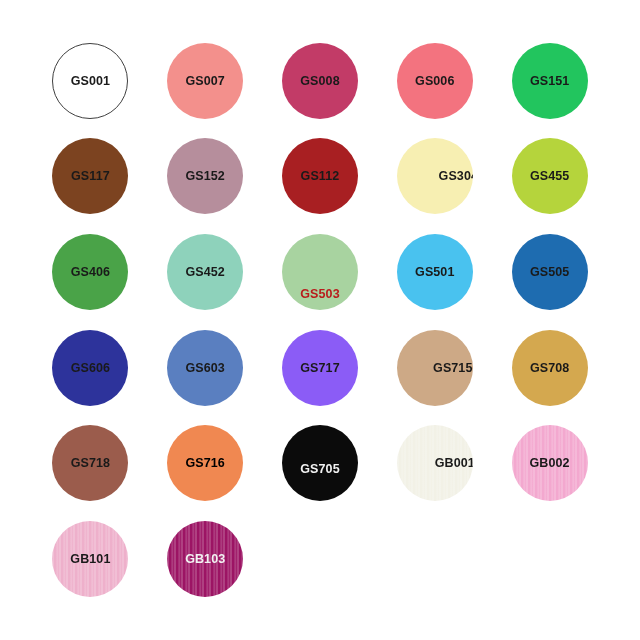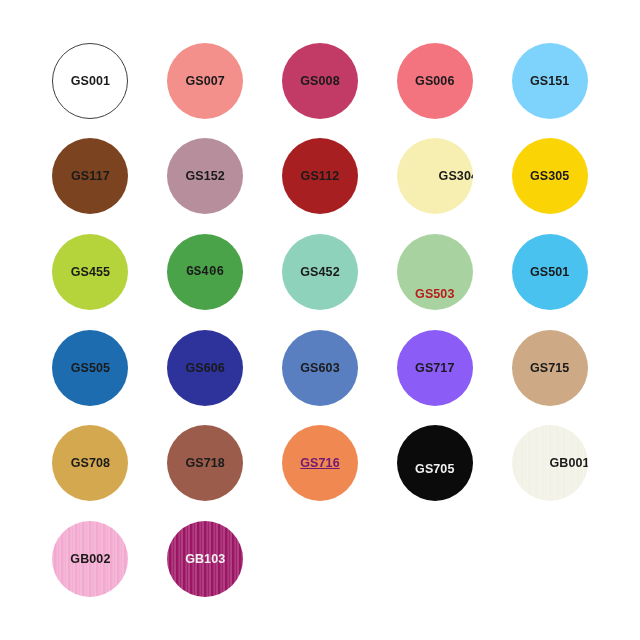--- a/index.html
+++ b/index.html
@@ -109,21 +109,21 @@
         <div class="swatch-dot" style="background: rgb(194, 59, 103);">
           <span class="swatch-label" style="color: rgb(26, 26, 26);">GS008</span>
         </div>
       </div>
       <div class="swatch-cell">
         <div class="swatch-dot" style="background: rgb(243, 115, 127);">
           <span class="swatch-label" style="color: rgb(26, 26, 26);">GS006</span>
         </div>
       </div>
       <div class="swatch-cell">
-        <div class="swatch-dot" style="background: #7dd3fc;">
+        <div class="swatch-dot" style="background: #22c55e;">
           <span class="swatch-label" style="color: rgb(26, 26, 26);">GS151</span>
         </div>
       </div>
       <div class="swatch-cell">
         <div class="swatch-dot" style="background: rgb(124, 67, 32);">
           <span class="swatch-label" style="color: rgb(26, 26, 26);">GS117</span>
         </div>
       </div>
       <div class="swatch-cell">
         <div class="swatch-dot" style="background: rgb(182, 142, 156);">
@@ -134,32 +134,27 @@
         <div class="swatch-dot" style="background: rgb(168, 31, 34);">
           <span class="swatch-label" style="color: rgb(26, 26, 26);">GS112</span>
         </div>
       </div>
       <div class="swatch-cell">
         <div class="swatch-dot" style="background: rgb(247, 239, 178);">
           <span class="swatch-label" style="color: rgb(26, 26, 26); padding-left: 47px;">GS304</span>
         </div>
       </div>
       <div class="swatch-cell">
-        <div class="swatch-dot" style="background: rgb(251, 212, 5);">
-          <span class="swatch-label" style="color: rgb(26, 26, 26);">GS305</span>
-        </div>
-      </div>
-      <div class="swatch-cell">
         <div class="swatch-dot" style="background: rgb(181, 212, 60);">
           <span class="swatch-label" style="color: rgb(26, 26, 26);">GS455</span>
         </div>
       </div>
       <div class="swatch-cell">
         <div class="swatch-dot" style="background: rgb(74, 163, 72);">
-          <span class="swatch-label" style="color: rgb(26, 26, 26); font-family: Liberation Mono, monospace;">GS406</span>
+          <span class="swatch-label" style="color: rgb(26, 26, 26);">GS406</span>
         </div>
       </div>
       <div class="swatch-cell">
         <div class="swatch-dot" style="background: rgb(142, 210, 187);">
           <span class="swatch-label" style="color: rgb(26, 26, 26);">GS452</span>
         </div>
       </div>
       <div class="swatch-cell">
         <div class="swatch-dot" style="background: rgb(168, 211, 160);">
           <span class="swatch-label" style="color: #b91c1c; margin-top: 44px;">GS503</span>
@@ -185,52 +180,57 @@
           <span class="swatch-label" style="color: rgb(26, 26, 26);">GS603</span>
         </div>
       </div>
       <div class="swatch-cell">
         <div class="swatch-dot" style="background: #8b5cf6;">
           <span class="swatch-label" style="color: rgb(26, 26, 26);">GS717</span>
         </div>
       </div>
       <div class="swatch-cell">
         <div class="swatch-dot" style="background: rgb(205, 169, 134);">
-          <span class="swatch-label" style="color: rgb(26, 26, 26);">GS715</span>
+          <span class="swatch-label" style="color: rgb(26, 26, 26); padding-left: 36px;">GS715</span>
         </div>
       </div>
       <div class="swatch-cell">
         <div class="swatch-dot" style="background: rgb(212, 168, 79);">
           <span class="swatch-label" style="color: rgb(26, 26, 26);">GS708</span>
         </div>
       </div>
       <div class="swatch-cell">
         <div class="swatch-dot" style="background: rgb(155, 92, 76);">
           <span class="swatch-label" style="color: rgb(26, 26, 26);">GS718</span>
         </div>
       </div>
       <div class="swatch-cell">
         <div class="swatch-dot" style="background: rgb(240, 136, 81);">
-          <span class="swatch-label" style="color: #701a75; text-decoration: underline;">GS716</span>
+          <span class="swatch-label" style="color: #000000;">GS716</span>
         </div>
       </div>
       <div class="swatch-cell">
         <div class="swatch-dot" style="background: rgb(11, 11, 11);">
           <span class="swatch-label" style="color: rgb(242, 242, 242); margin-top: 12px;">GS705</span>
         </div>
       </div>
       <div class="swatch-cell">
         <div class="swatch-dot glitter" style="background: rgb(242, 241, 230);">
           <span class="swatch-label" style="color: rgb(26, 26, 26); margin-left: 40px;">GB001</span>
         </div>
       </div>
       <div class="swatch-cell">
         <div class="swatch-dot glitter" style="background: rgb(243, 168, 207);">
           <span class="swatch-label" style="color: rgb(26, 26, 26);">GB002</span>
         </div>
       </div>
       <div class="swatch-cell">
+        <div class="swatch-dot glitter" style="background: rgb(238, 176, 203);">
+          <span class="swatch-label" style="color: rgb(26, 26, 26);">GB101</span>
+        </div>
+      </div>
+      <div class="swatch-cell">
         <div class="swatch-dot glitter" style="background: rgb(156, 20, 100);">
           <span class="swatch-label" style="color: rgb(242, 242, 242);">GB103</span>
         </div>
       </div>
     </div>
 </div>
 
 </body></html>

